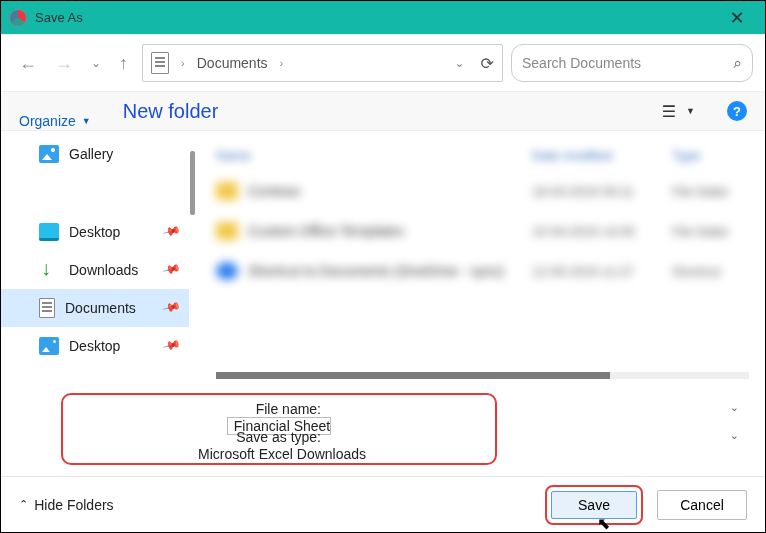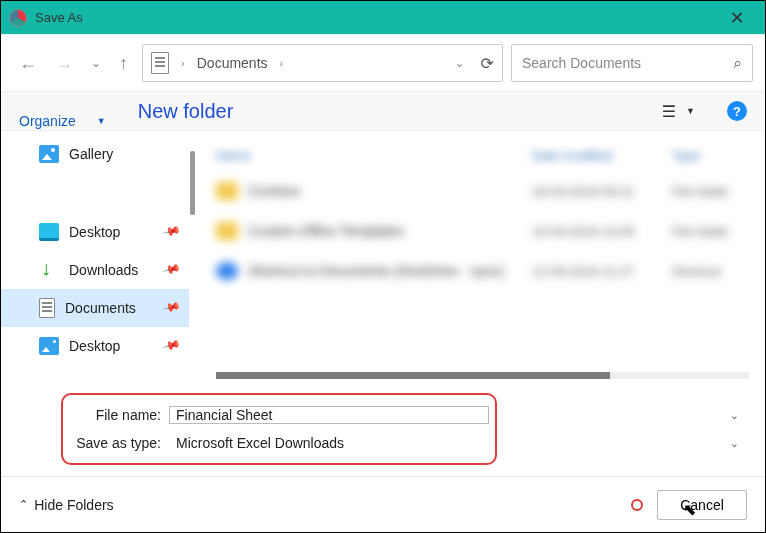--- a/index.html
+++ b/index.html
@@ -17,26 +17,26 @@
 .address { flex: 1; height: 38px; border: 1px solid #ccc; border-radius: 2px; display: flex; align-items: center; padding: 0 8px; gap: 8px; color: #555; font-size: 14px; }
 .address .doc-chip { display: flex; align-items: center; gap: 6px; }
 .address .chev { color: #888; font-size: 11px; padding: 0 6px; }
 .address .spacer { flex: 1; }
 .address .dropdown-v { color: #888; font-size: 12px; }
 .address .refresh { color: #555; font-size: 16px; padding-left: 8px; }
 
 .doc-icon { width: 18px; height: 22px; background: #fff; border: 1px solid #888; border-radius: 1px; position: relative; }
 .doc-icon::before { content: ""; position: absolute; left: 3px; right: 3px; top: 4px; height: 2px; background: #888; box-shadow: 0 4px 0 #888, 0 8px 0 #888; }
 
-.searchbox { width: 242px; height: 38px; border: 1px solid #ccc; border-radius: 2px; display: flex; align-items: center; padding: 0 10px; color: #888; font-size: 14px; justify-content: space-between; }
+.searchbox { width: 242px; height: 38px; border: 1px solid #ccc; border-radius: 12px; display: flex; align-items: center; padding: 0 10px; color: #888; font-size: 14px; justify-content: space-between; }
 .searchbox .ph { flex: 1; }
 .searchbox .mag { font-size: 15px; color: #555; }
 
 .toolbar { height: 40px; background: #f8f8f8; border-top: 1px solid #eee; border-bottom: 1px solid #eee; display: flex; align-items: center; padding: 0 18px; gap: 32px; }
-.toolbar .organize { color: #0f5fbf; font-size: 14px; display: flex; align-items: center; gap: 21px; margin-top: 20px; }
+.toolbar .organize { color: #0f5fbf; font-size: 14px; display: flex; align-items: center; gap: 6px; margin-top: 20px; }
 .toolbar .organize .caret { font-size: 9px; color: #0f5fbf; }
 .toolbar .newfolder { color: #1d4ed8; font-size: 20px; }
 .toolbar .flexg { flex: 1; }
 .toolbar .view { color: #333; font-size: 16px; display: flex; align-items: center; gap: 10px; }
 .toolbar .view .caret { font-size: 9px; color: #333; }
 .toolbar .help { width: 20px; height: 20px; border-radius: 50%; background: #1a8cff; color: #fff; font-size: 13px; font-weight: bold; display: flex; align-items: center; justify-content: center; }
 
 .main { display: flex; height: 254px; }
 .sidebar { width: 188px; background: #fff; padding-top: 4px; }
 .sb-item { height: 38px; display: flex; align-items: center; padding-left: 38px; font-size: 14px; color: #222; gap: 10px; position: relative; }
@@ -72,21 +72,21 @@
 .file-row.blue .f-ic { background: #2f80ed; border-radius: 50%; }
 .file-row .fname { width: 284px; font-size: 14px; color: #333; }
 .file-row .fdate { width: 140px; font-size: 13px; color: #555; }
 .file-row .ftype { flex: 1; font-size: 13px; color: #555; }
 
 .hscroll { position: absolute; bottom: 6px; left: 20px; right: 16px; height: 7px; background: #eee; }
 .hscroll .thumb { position: absolute; left: 0; width: 74%; height: 7px; background: #7a7a7a; }
 
 .form { padding: 8px 12px 0 12px; }
 .highlight-box { border: 2.5px solid #e23b3b; border-radius: 10px; padding: 6px 6px 6px 6px; margin-left: 48px; margin-right: 256px; }
-.fld { display: flex; align-items: center; height: 28px; position: relative; }
+.fld { display: flex; align-items: center; height: 28px; position: relative; flex-direction: column; }
 .fld .lab { width: 100px; text-align: right; font-size: 14px; color: #222; padding-right: 8px; }
 .fld .val { flex: 1; font-size: 14px; color: #222; padding-left: 6px; border: 1px solid transparent; }
 .fld.name .val { border: 1px solid #bbb; background: #fff; }
 .full-chev { position: absolute; right: -250px; font-size: 11px; color: #666; }
 
 .footer { position: absolute; bottom: 0; left: 0; right: 0; height: 56px; border-top: 1px solid #e5e5e5; display: flex; align-items: center; padding: 0 18px; background: #fff; }
 .hidefolders { font-size: 14px; color: #222; display: flex; align-items: center; gap: 6px; }
 .hidefolders .chv { font-size: 11px; }
 .footer .flexg { flex: 1; }
 .btn { width: 90px; height: 30px; font-size: 14px; background: #fff; border: 1px solid #bbb; border-radius: 2px; display: flex; align-items: center; justify-content: center; }
@@ -219,16 +219,17 @@
   </div>
 </div>
 
 <div class="footer">
   <div class="hidefolders">
     <span class="chv">⌃</span>
     <span>Hide Folders</span>
   </div>
   <div class="flexg"></div>
   <div class="save-wrap">
+    <div class="btn save">Save</div>
     <span class="cursor">⬉</span>
   </div>
   <div class="btn">Cancel</div>
 </div>
 
 </body></html>

